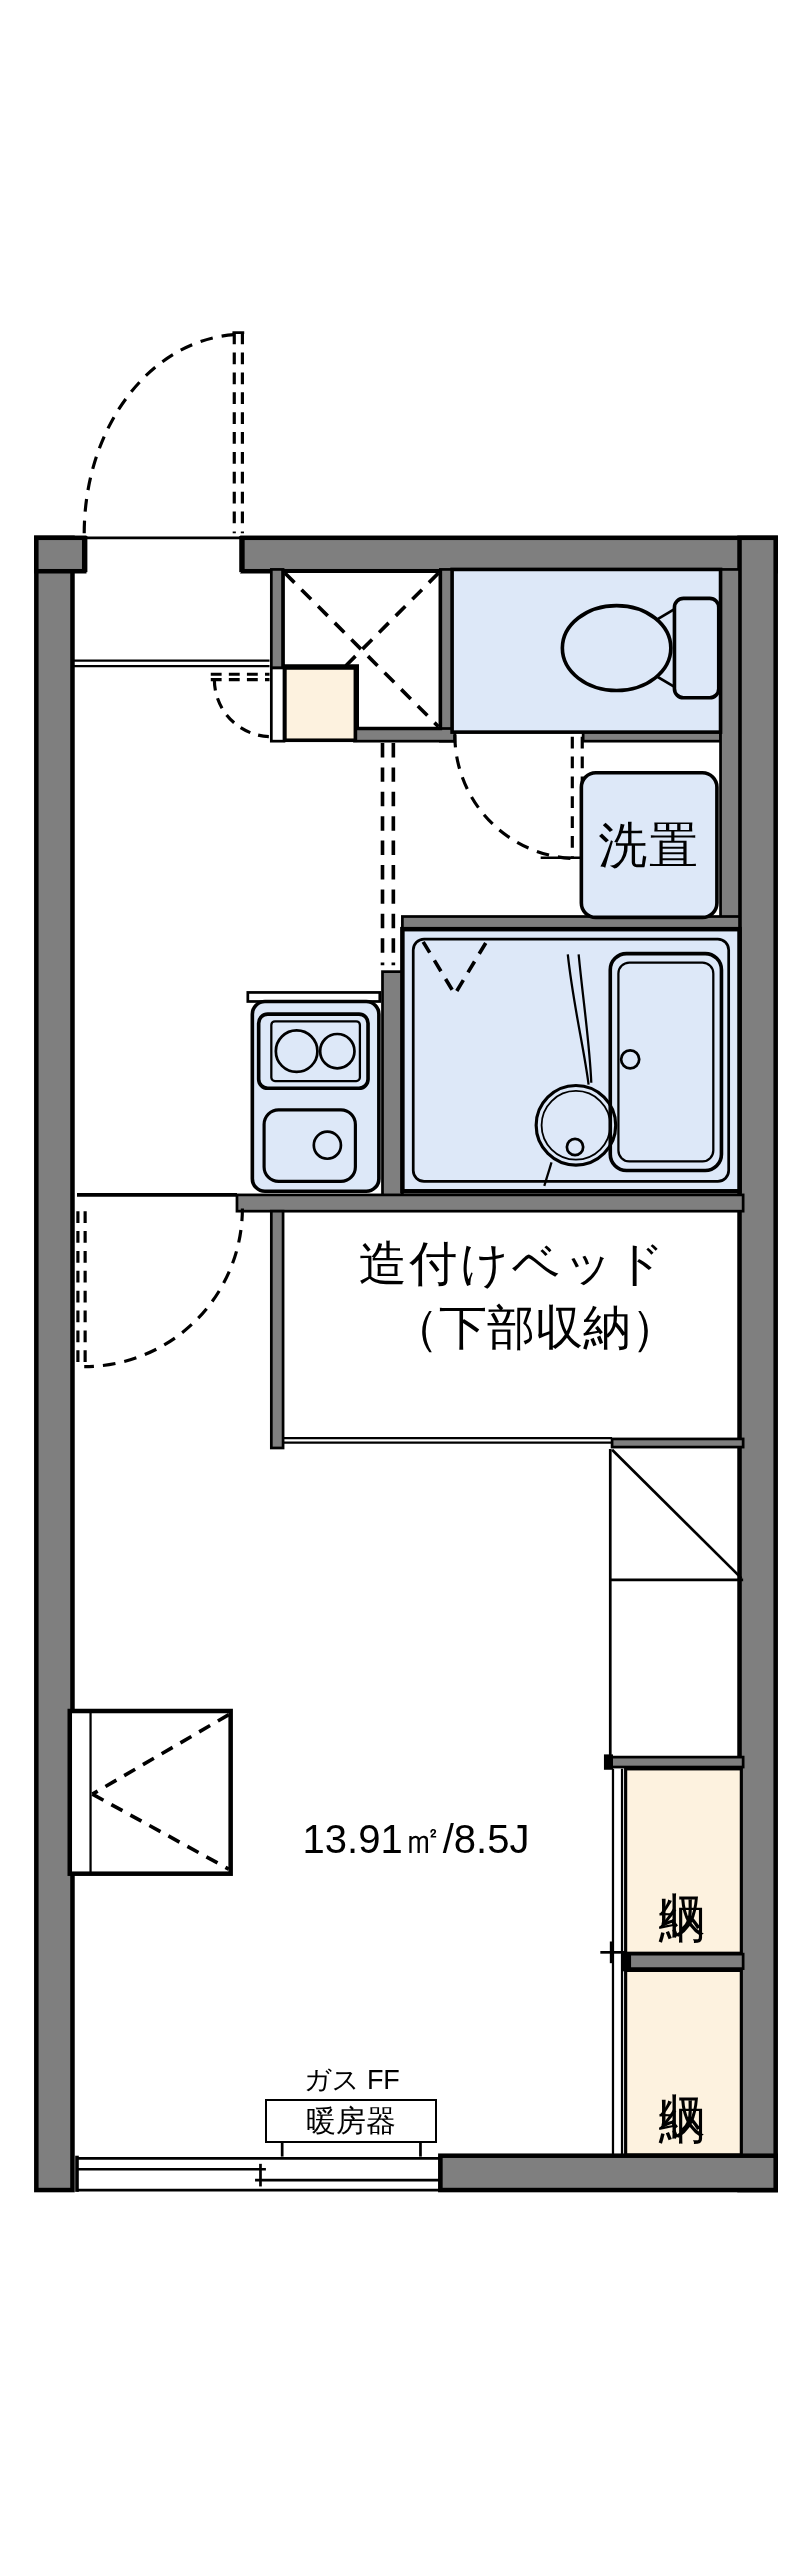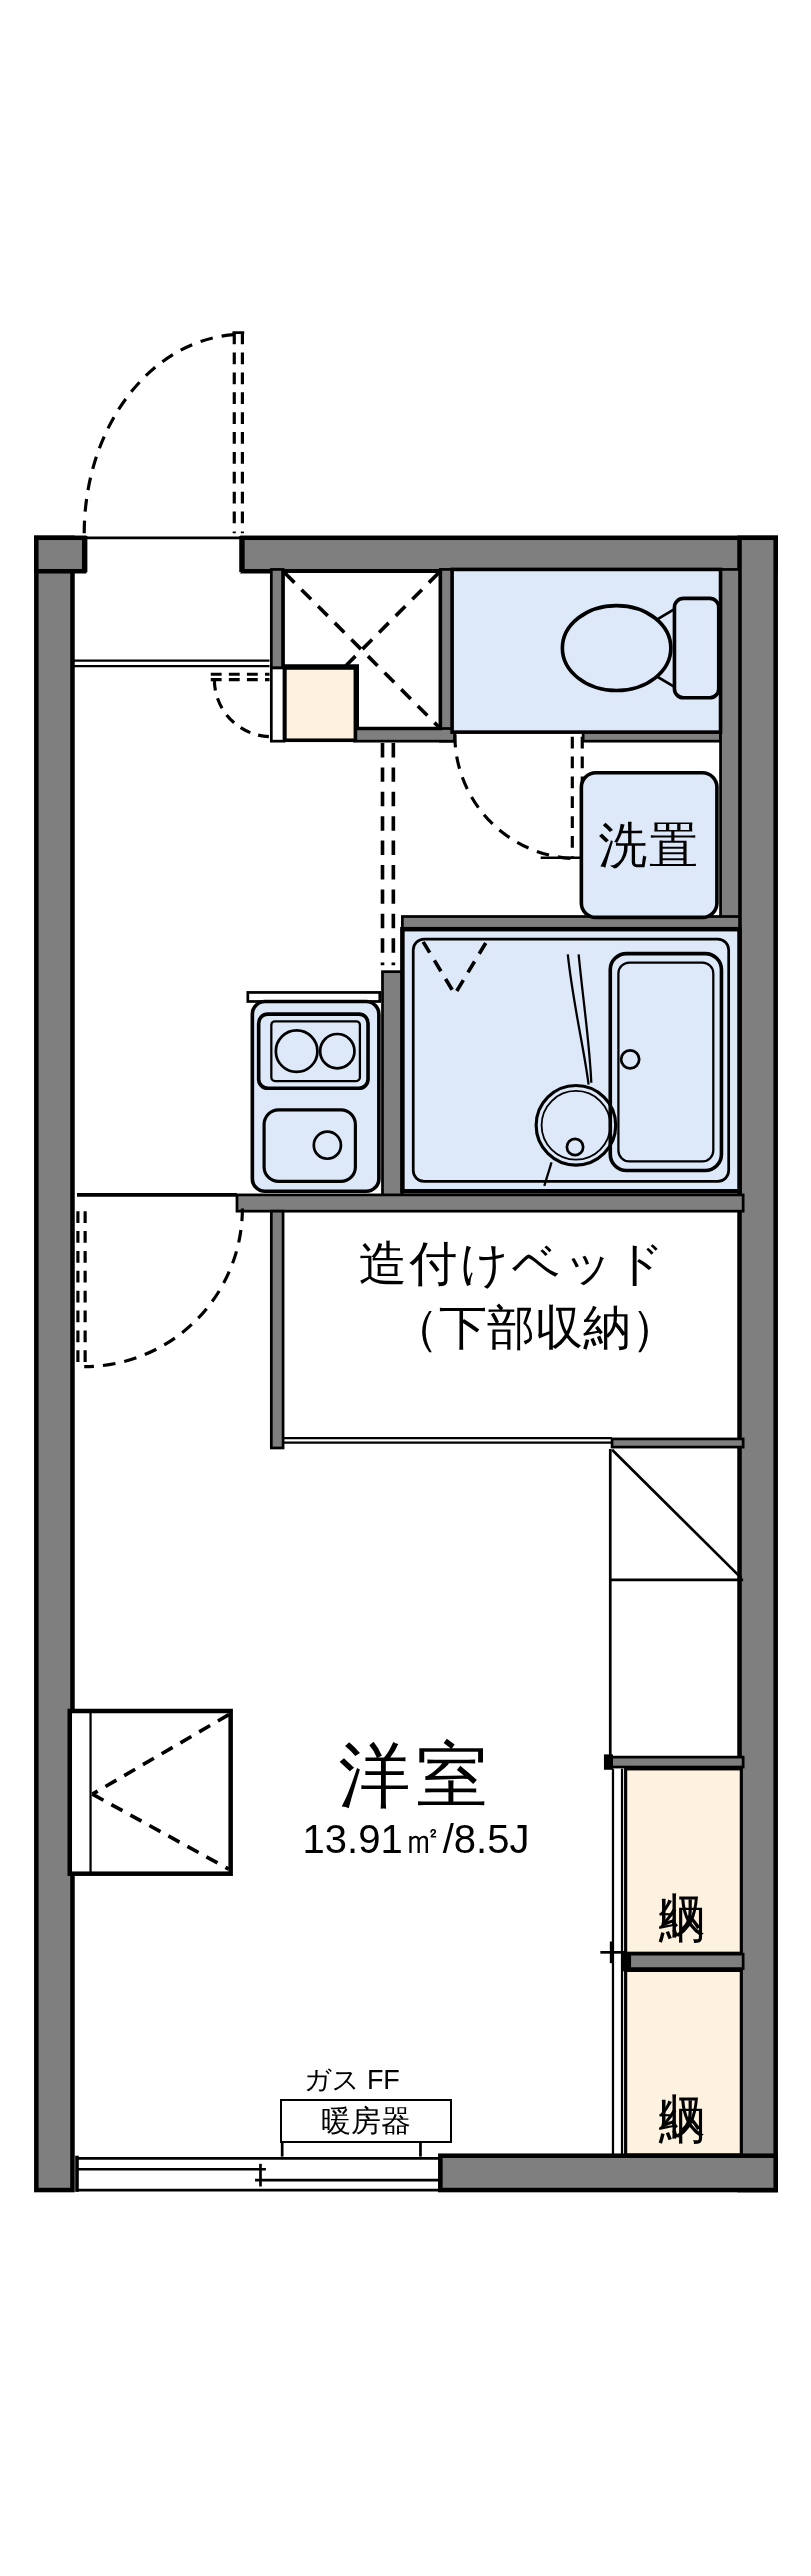--- a/index.html
+++ b/index.html
@@ -22,21 +22,21 @@
     white-space:nowrap;
     pointer-events:none;
   }
   .lbl-laundry{left:581px;top:773px;width:136px;height:145px;font-size:49px;letter-spacing:1.8px;}
   .lbl-bed{left:283px;top:1236px;width:460px;height:56px;font-size:48px;letter-spacing:2.7px;}
   .lbl-bed2{left:283px;top:1300px;width:460px;height:56px;font-size:48px;margin-left:22px;}
   .lbl-room-name{left:145px;top:1737px;width:542px;height:78px;font-size:72px;letter-spacing:5.4px;}
   .lbl-room-size{left:145px;top:1811px;width:542px;height:56px;font-size:40px;}
   .lbl-heater-caption{left:268px;top:2064px;width:168px;height:31px;font-size:27px;}
   .heater-box{
-    position:absolute;left:280px;top:2099px;width:168px;height:40px;
+    position:absolute;left:265px;top:2099px;width:168px;height:40px;
     border:2.7px solid #000;background:#fff;
     display:flex;align-items:center;justify-content:center;
     font-size:30px;
   }
   .lbl-storage{
     position:absolute;width:116px;height:177px;
     display:flex;align-items:center;justify-content:center;
     writing-mode:vertical-rl;
     font-size:47px;letter-spacing:7.2px;
     pointer-events:none;
@@ -229,21 +229,20 @@
   <g stroke="#000" stroke-width="3">
     <line x1="312" y1="2368" x2="312" y2="2386"></line>
     <line x1="465" y1="2368" x2="465" y2="2386"></line>
   </g>
 
 </svg>
 
 <div class="lbl lbl-bed">造付けベッド</div>
 <div class="lbl lbl-laundry">洗置</div>
 <div class="lbl lbl-bed2">（下部収納）</div>
-<div class="lbl lbl-room-name">洋室</div>
 <div class="lbl lbl-room-size">13.91㎡/8.5J</div>
 <div class="lbl lbl-heater-caption">ガス FF</div>
 <div class="heater-box">暖房器</div>
 <div class="lbl-storage lbl-storage-1">収納</div>
 <div class="lbl-storage lbl-storage-2">収納</div>
 
 </div>
 
 
 </body></html>

